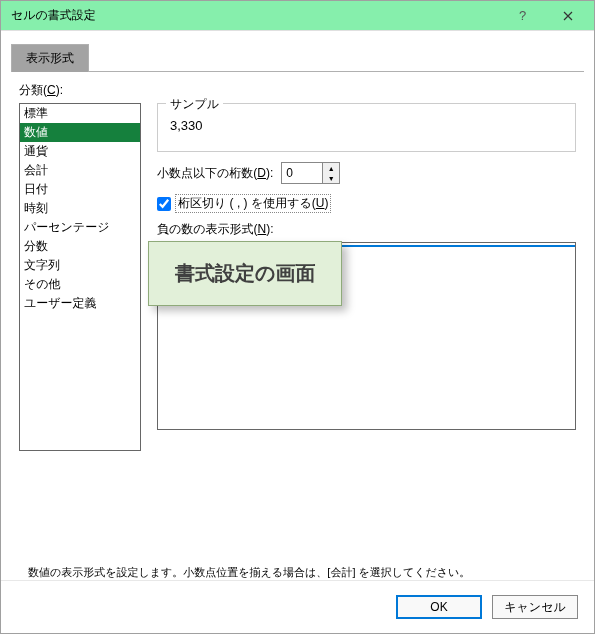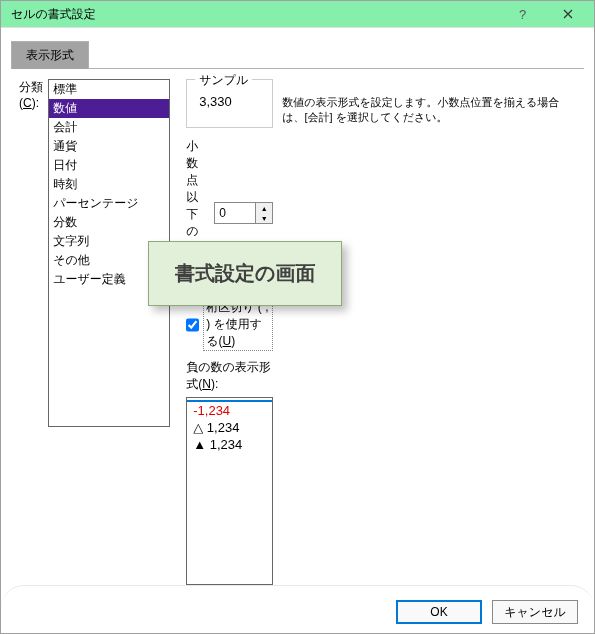--- a/index.html
+++ b/index.html
@@ -19,30 +19,30 @@
       cursor: pointer; font-size: 13px; color: #555;
     }
     .tabs {
       display: flex; margin: 12px 10px 0 10px; border-bottom: 1px solid #b0b0b0;
     }
     .tab {
       padding: 5px 14px; border: 1px solid #b0b0b0; border-bottom: none;
       background: #a3a3a3; position: relative; top: 1px; font-size: 12px;
     }
     .content {
-      flex: 1; padding: 10px 18px 0 18px; display: flex; flex-direction: row;
+      flex: 1; padding: 10px 18px 0 18px; display: flex; flex-direction: column;
     }
     .label-row { margin-bottom: 4px; font-size: 12px; }
     .main-row { display: flex; gap: 16px; flex: 1; }
     .category-list {
       width: 122px; height: 348px; border: 1px solid #666; background: #fff;
       overflow-y: auto; font-size: 12px;
     }
     .category-list .item { padding: 1px 4px; cursor: pointer; }
-    .category-list .item.selected { background: #4c1d95; color: #fff; font-family: Liberation Mono, monospace; }
+    .category-list .item.selected { background: #15803d; color: #fff; font-family: Liberation Mono, monospace; }
     .right-col { flex: 1; display: flex; flex-direction: column; }
     .sample-group {
       border: 1px solid #ccc; padding: 10px 10px 14px 10px; position: relative; margin-bottom: 10px;
     }
     .sample-group .legend {
       position: absolute; top: -8px; left: 8px; background: #fff; padding: 0 4px; font-size: 12px;
     }
     .sample-value { font-size: 13px; padding: 4px 2px; }
     .field-row { display: flex; align-items: center; gap: 8px; margin-bottom: 10px; }
     .spinner {
@@ -66,21 +66,21 @@
       font-size: 13px; overflow: hidden; position: relative;
     }
     .neg-list .item { padding: 1px 6px; cursor: pointer; }
     .neg-list .item.selected { background: #0078d7; color: #fff; }
     .neg-list .red { color: #d00; }
     .description {
       margin: 16px 0 0 9px; font-size: 11px;
     }
     .button-row {
       display: flex; justify-content: flex-end; gap: 10px;
-      padding: 14px 16px; border-top: 1px solid #e8e8e8; margin-top: auto; border-radius: 23px;
+      padding: 14px 16px; border-top: 1px solid #e8e8e8; margin-top: auto;
     }
     .button-row button {
       width: 86px; height: 24px; border: 1px solid #888; background: #f9f9f9;
       font-size: 12px; cursor: pointer;
     }
     .button-row button.primary { border: 2px solid #0078d7; }
     .tooltip-overlay {
       position: absolute; left: 147px; top: 240px;
       background: #e2f0d9; border: 1px solid #8faa7a;
       padding: 18px 26px; font-size: 20px; font-weight: bold; color: #404040;
@@ -109,22 +109,22 @@
   </div>
 
   <div class="content">
     <div class="label-row">
       <span>分類(<span class="underline">C</span>):</span>
     </div>
     <div class="main-row">
       <div class="category-list" id="category-list">
           <div class="item">標準</div>
           <div class="item selected">数値</div>
+          <div class="item">通貨</div>
           <div class="item">会計</div>
-          <div class="item">通貨</div>
           <div class="item">日付</div>
           <div class="item">時刻</div>
           <div class="item">パーセンテージ</div>
           <div class="item">分数</div>
           <div class="item">文字列</div>
           <div class="item">その他</div>
           <div class="item">ユーザー定義</div>
         </div>
       <div class="right-col">
         <div class="sample-group">

